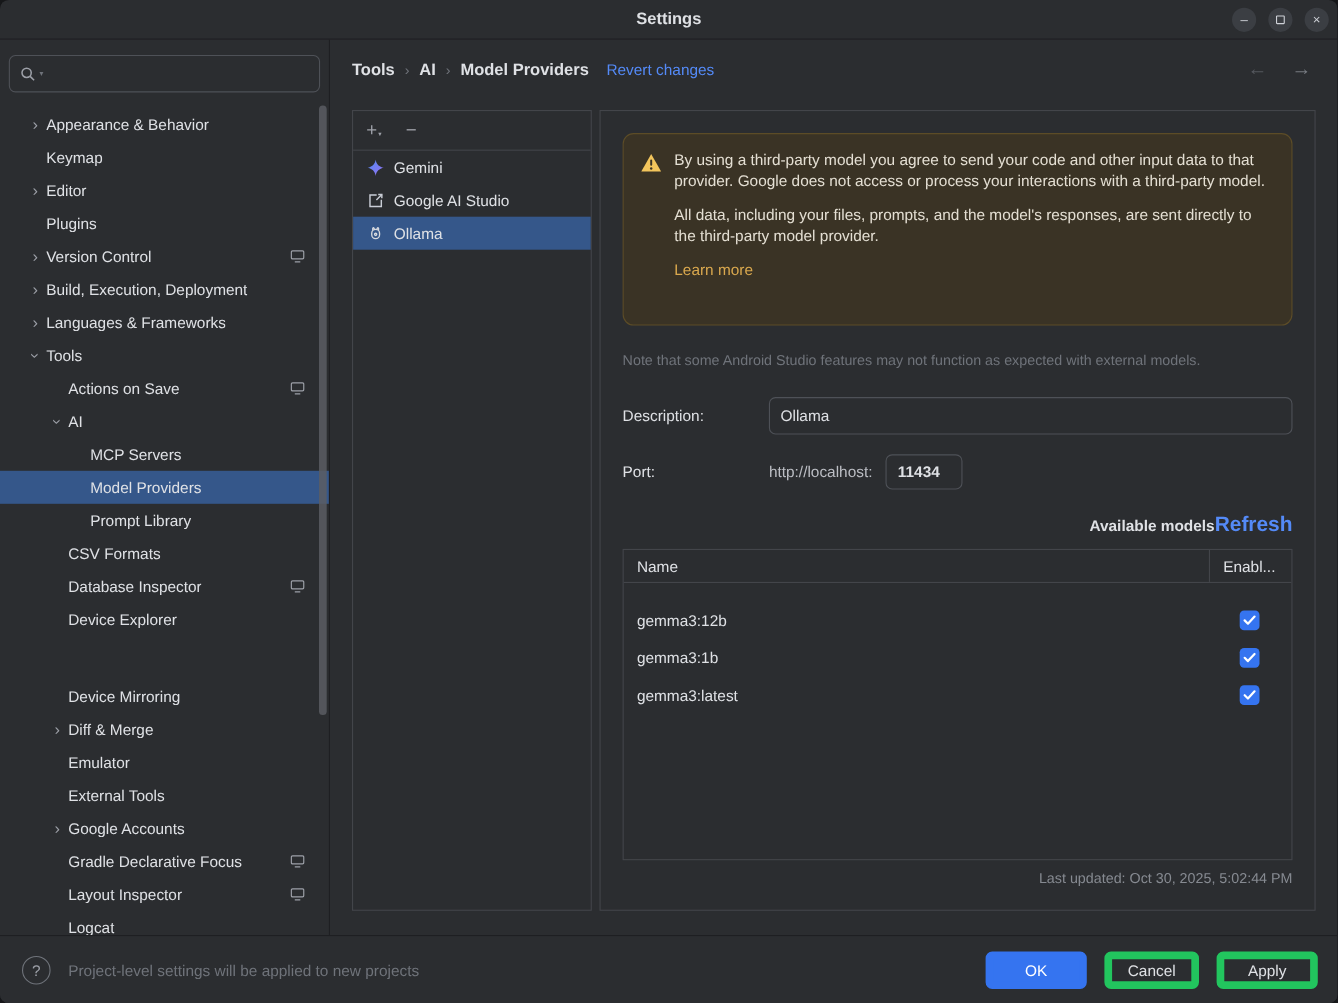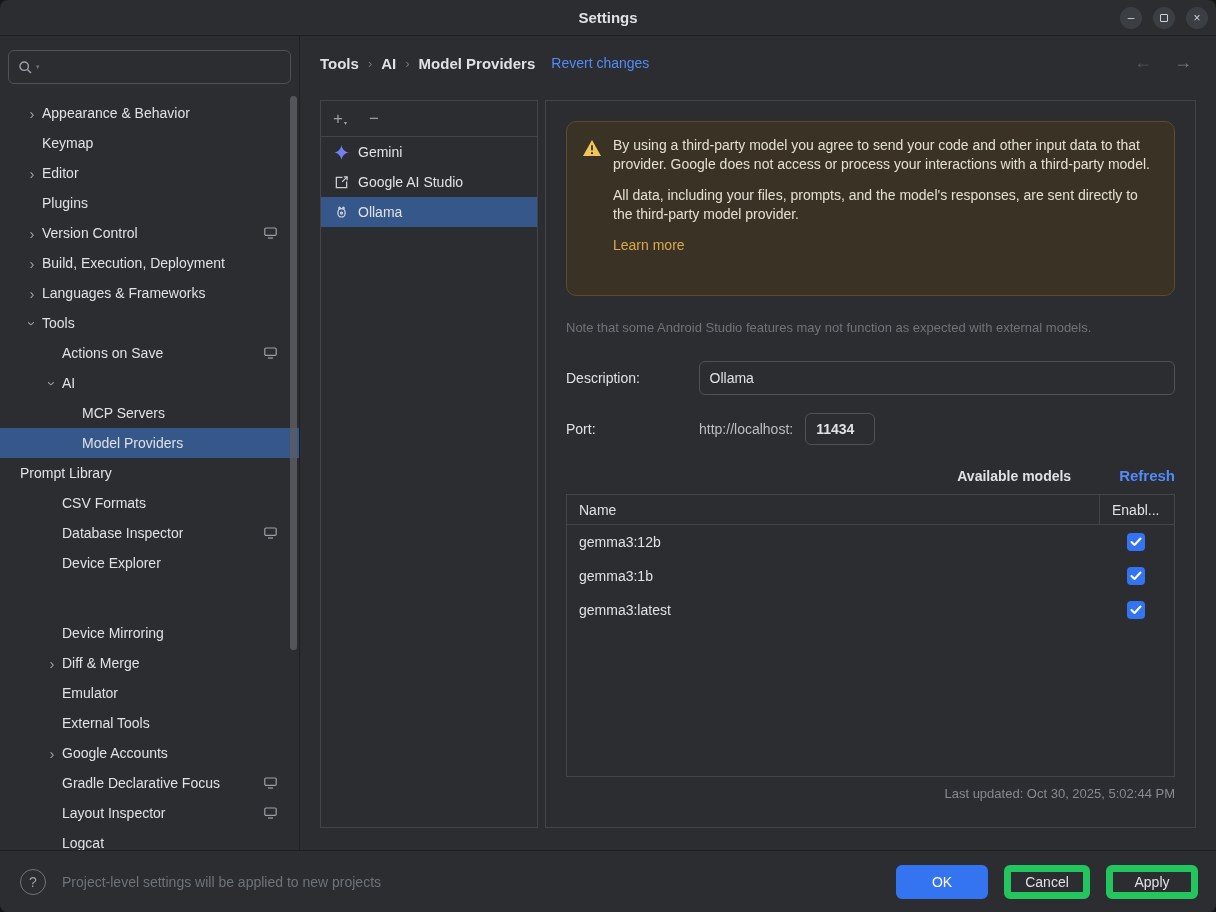--- a/index.html
+++ b/index.html
@@ -55,22 +55,22 @@
   .learn-more { display: inline-block; margin-top: 13px; color: #d9a84e; font-size: 14px; cursor: pointer; }
   .note { font-size: 13px; color: #6f737a; margin-bottom: 26px; }
   .form-row { display: flex; align-items: center; margin-bottom: 18px; }
   .form-label { width: 133px; font-size: 14px; color: #dfe1e5; }
   .text-input { height: 34px; border: 1px solid #4e5157; border-radius: 6px; background: transparent; color: #dfe1e5; font: 14px "Liberation Sans", sans-serif; padding: 0 10px; outline: none; }
   .desc-input { width: 478px; }
   .port-prefix { color: #bcbec4; margin-right: 12px; }
   .port-input { width: 70px; height: 32px; font-weight: bold; }
   .models-row { display: flex; justify-content: flex-end; align-items: center; margin: 22px 0 10px; font-weight: bold; }
   .models-label { font-size: 14px; }
-  .refresh-link { color: #548af7; font-size: 15px; cursor: pointer; margin-left: 48px; }
-  .models-table { height: 283px; border: 1px solid #43454a; display: flex; flex-direction: column; }
+  .refresh-link { color: #548af7; font-size: 19px; cursor: pointer; }
+  .models-table { height: 283px; border: 1px solid #43454a; display: flex; flex-direction: column; gap: 17px; }
   .mt-header { height: 30px; display: flex; border-bottom: 1px solid #43454a; color: #dfe1e5; font-size: 14px; flex: none; }
   .mt-col-name { flex: 1; padding-left: 12px; border-right: 1px solid #43454a; display: flex; align-items: center; }
   .mt-col-enabled { width: 74px; padding-left: 12px; display: flex; align-items: center; white-space: nowrap; overflow: hidden; }
   .mt-row { height: 34px; display: flex; align-items: center; font-size: 14px; flex: none; }
   .mt-row .name { flex: 1; padding-left: 12px; }
   .mt-row .chk { width: 74px; display: flex; padding-left: 27px; }
   .checkbox { width: 18px; height: 18px; border-radius: 4px; background: #3574f0; display: flex; align-items: center; justify-content: center; cursor: pointer; }
   .last-updated { text-align: right; color: #868a91; font-size: 13px; margin-top: 9px; }
 
   
@@ -164,21 +164,21 @@
           <span class="tree-label">AI</span>
         </div>
         <div class="tree-row" style="padding-left: 62px;">
           <span class="chevron"></span>
           <span class="tree-label">MCP Servers</span>
         </div>
         <div class="tree-row selected" style="padding-left: 62px;">
           <span class="chevron"></span>
           <span class="tree-label">Model Providers</span>
         </div>
-        <div class="tree-row" style="">
+        <div class="tree-row" style="padding-left: 62px;">
           <span class="chevron"></span>
           <span class="tree-label">Prompt Library</span>
         </div>
         <div class="tree-row" style="padding-left: 42px;">
           <span class="chevron"></span>
           <span class="tree-label">CSV Formats</span>
         </div>
         <div class="tree-row" style="padding-left: 42px;">
           <span class="chevron"></span>
           <span class="tree-label">Database Inspector</span>

